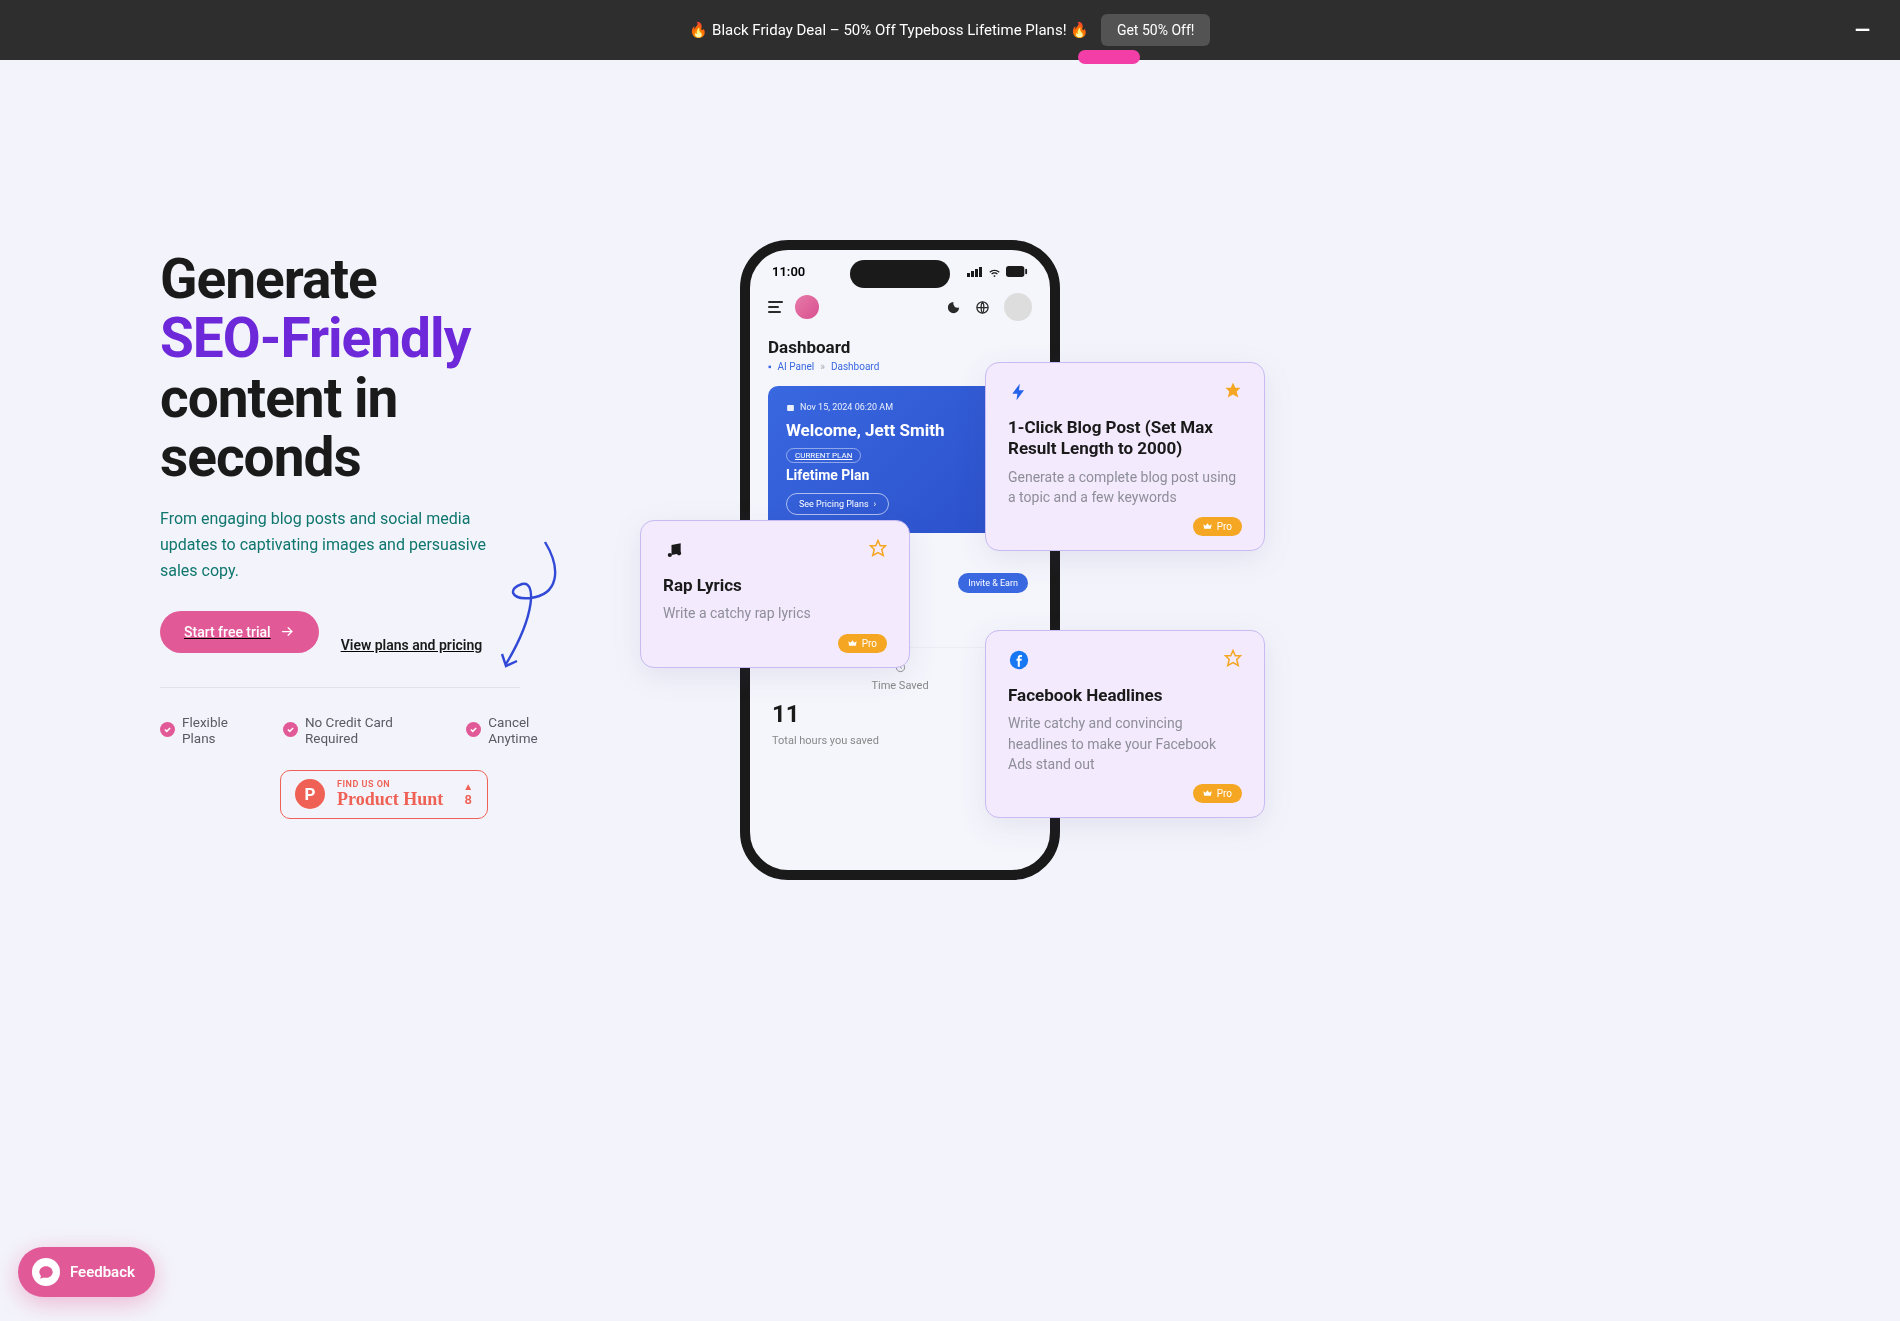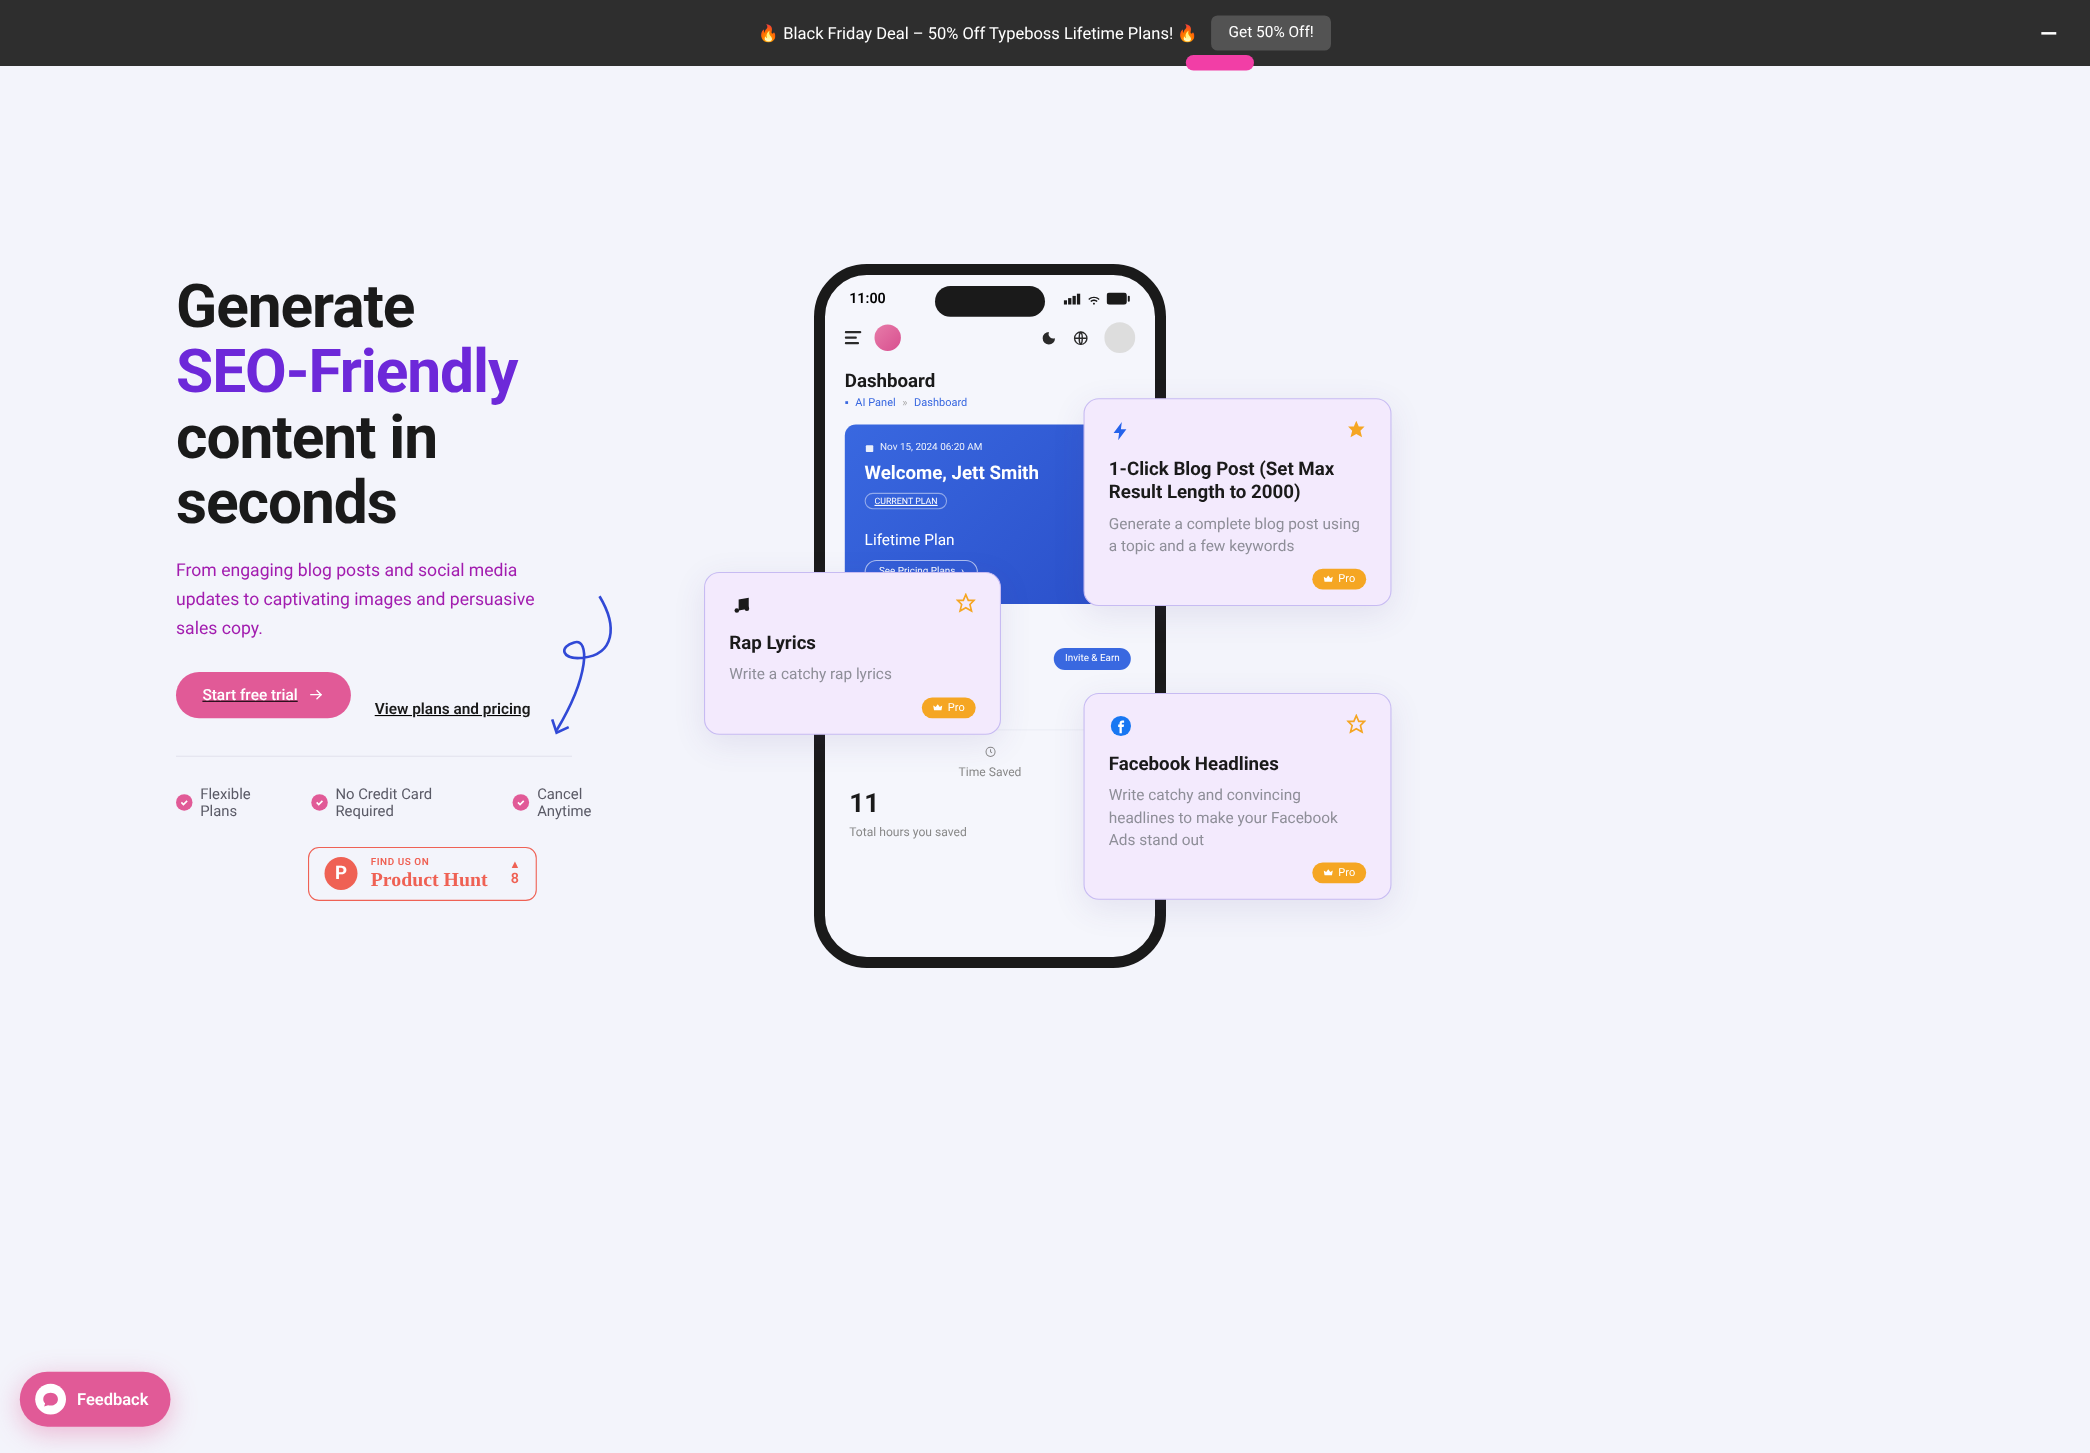--- a/index.html
+++ b/index.html
@@ -60,21 +60,21 @@
       font-weight: 700;
       line-height: 1.08;
       color: #1a1a1a;
       letter-spacing: -1px;
     }
     .hero-title-highlight {
       color: #6d28d9;
     }
     .hero-subtitle {
       margin-top: 18px;
-      color: #a21caf;
+      color: #0f766e;
       font-size: 16px;
       line-height: 1.65;
       max-width: 360px;
     }
     .hero-actions {
       margin-top: 26px;
       display: flex;
       align-items: flex-end;
       gap: 22px;
       text-decoration: underline;
@@ -247,21 +247,21 @@
     .welcome-title { font-size: 17px; font-weight: 700; margin-top: 8px; }
     .welcome-pill {
       display: inline-block;
       font-size: 8px;
       border: 1px solid rgba(255,255,255,0.45);
       border-radius: 10px;
       padding: 2px 8px;
       margin-top: 8px;
       text-decoration: underline;
     }
-    .welcome-plan { font-size: 14px; font-weight: 400; margin-top: 20px; }
+    .welcome-plan { font-size: 14px; font-weight: 700; margin-top: 4px; }
     .welcome-btn {
       font-size: 9px;
       border: 1px solid rgba(255,255,255,0.6);
       border-radius: 12px;
       padding: 5px 12px;
       margin-top: 10px;
       display: inline-flex;
       align-items: center;
       gap: 5px;
     }

